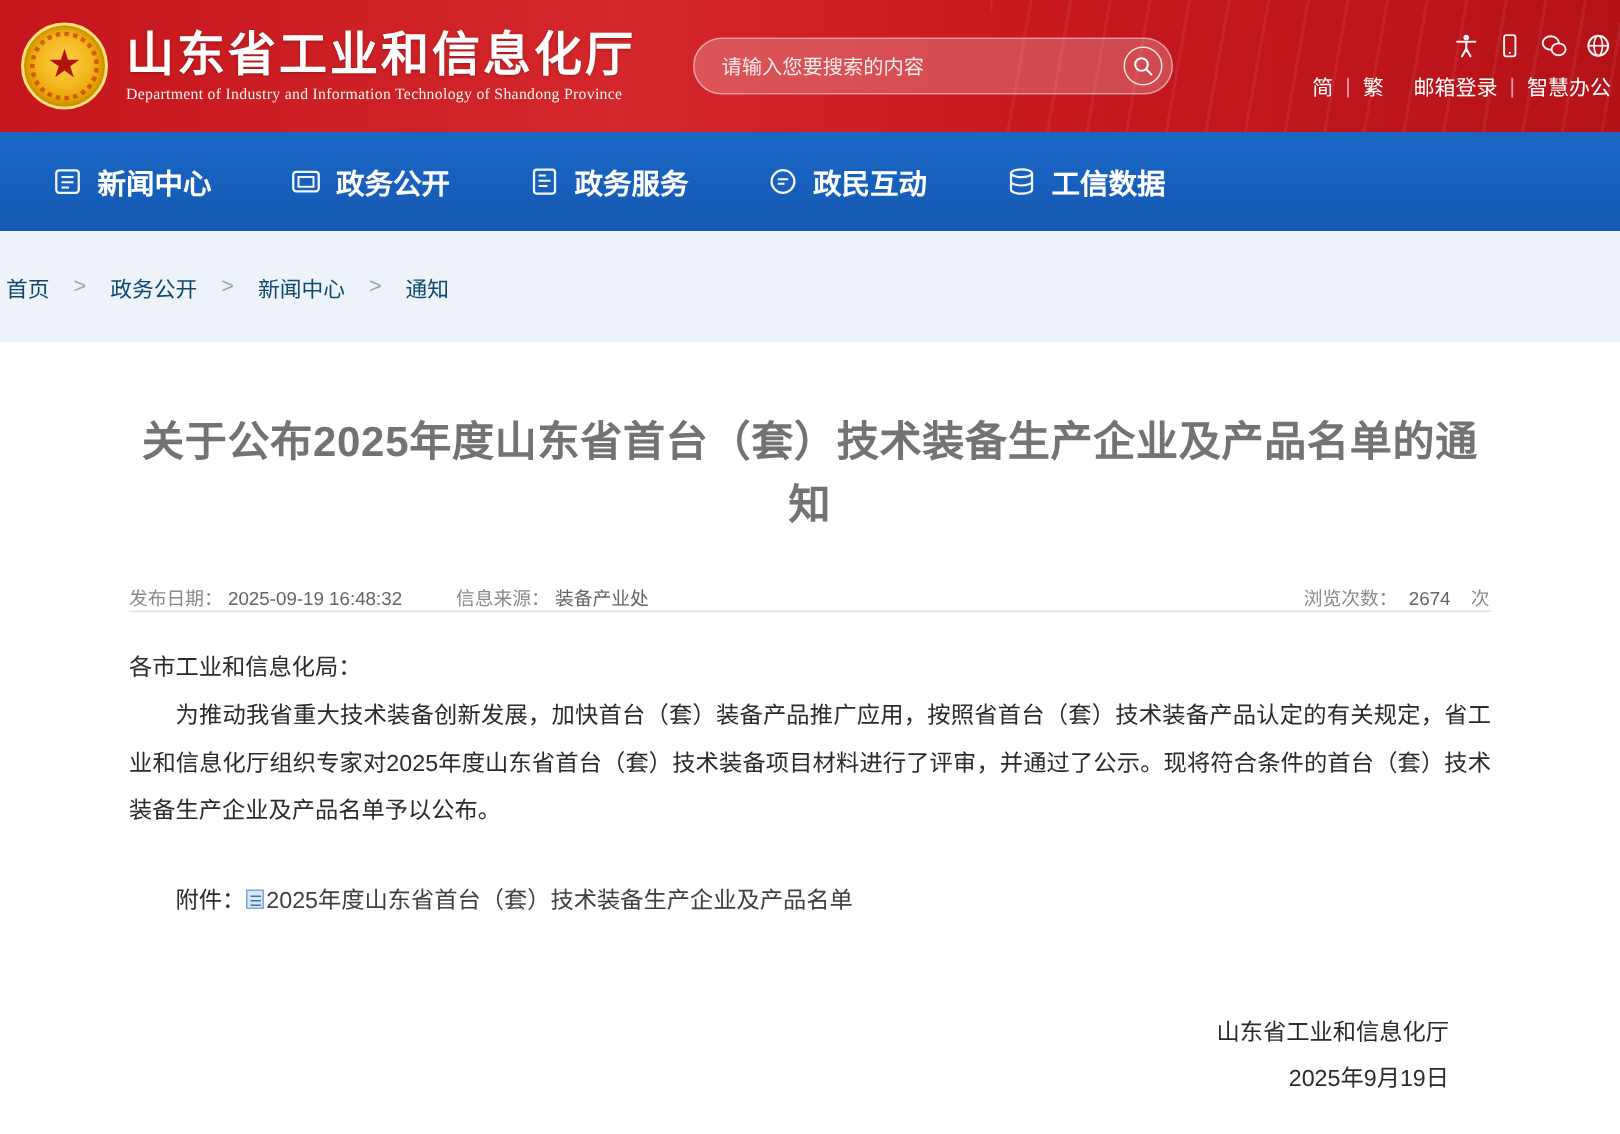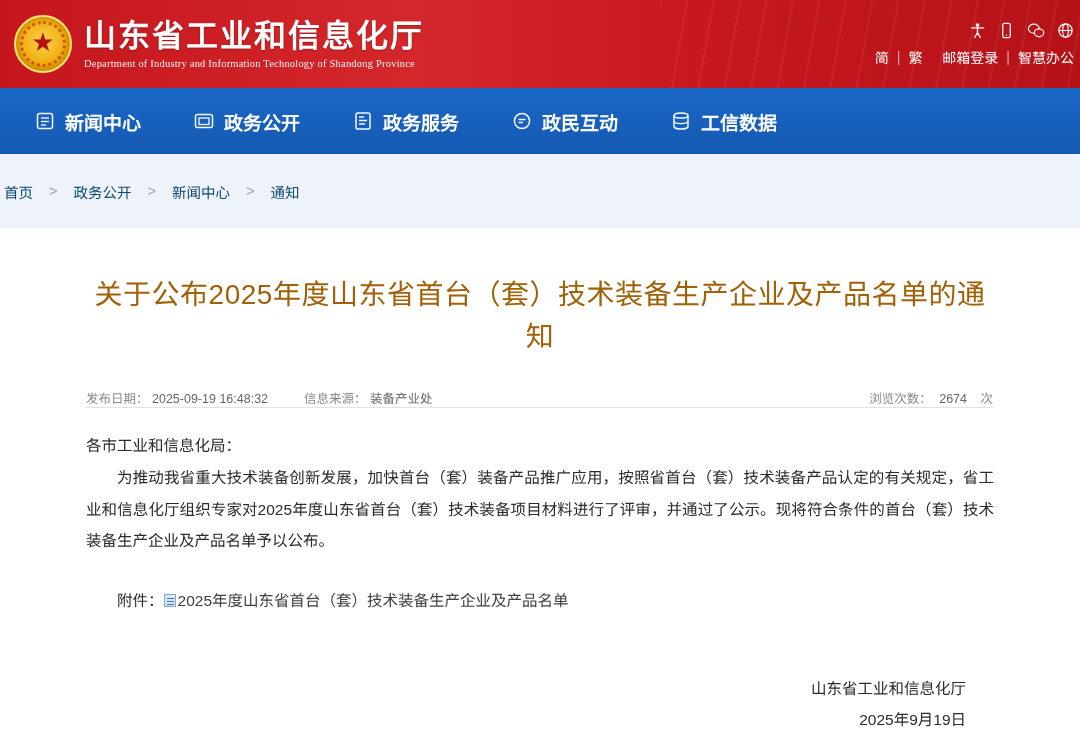--- a/index.html
+++ b/index.html
@@ -158,22 +158,22 @@
   .crumb-wrap a { color: #0c4a6e; text-decoration: none; cursor: pointer; }
   .crumb-sep { margin: 0 16px; color: #9aa6b5; }
 
   
   .article {
     background: #fff;
     padding: 46px 86px 0 86px;
   }
   .doc-title {
     font-size: 28px;
-    font-weight: 400;
-    color: #a16207;
+    font-weight: 700;
+    color: #737373;
     line-height: 1.5;
     text-align: center;
     letter-spacing: 0.5px;
   }
   .meta {
     margin-top: 30px;
     border-bottom: 1px solid #e3e3e3;
     display: flex;
     align-items: center;
     font-size: 12.5px;
@@ -235,20 +235,29 @@
   <div class="emblem">
     <div class="gear"></div>
     <div class="star">★</div>
   </div>
 
   <div class="site-title">
     <div class="cn">山东省工业和信息化厅</div>
     <div class="en">Department of Industry and Information Technology of Shandong Province</div>
   </div>
 
+  <div class="search-box">
+    <input type="text" placeholder="请输入您要搜索的内容" style="">
+    <div class="search-btn">
+      <svg width="14" height="14" viewBox="0 0 14 14">
+        <circle cx="6" cy="6" r="4.2" fill="none" stroke="#ffffff" stroke-width="1.4"></circle>
+        <line x1="9.2" y1="9.2" x2="12.6" y2="12.6" stroke="#ffffff" stroke-width="1.4" stroke-linecap="round"></line>
+      </svg>
+    </div>
+  </div>
 
   <div class="banner-right">
     <div class="util-icons">
       <span>
         <svg width="17" height="17" viewBox="0 0 18 18">
             <circle cx="9" cy="3.2" r="2" fill="#fff"></circle>
             <path d="M2.6 6.2h12.8M9 6.2v5m0 0l-3 5.2m3-5.2l3 5.2" stroke="#fff" stroke-width="1.5" fill="none" stroke-linecap="round"></path>
           </svg>
       </span>
       <span>

